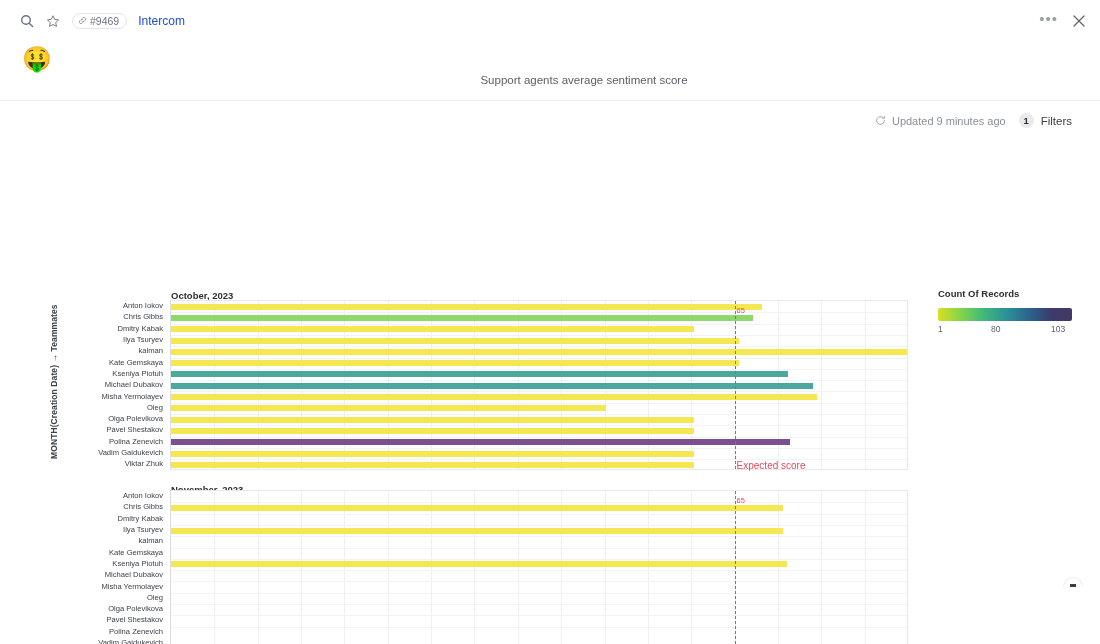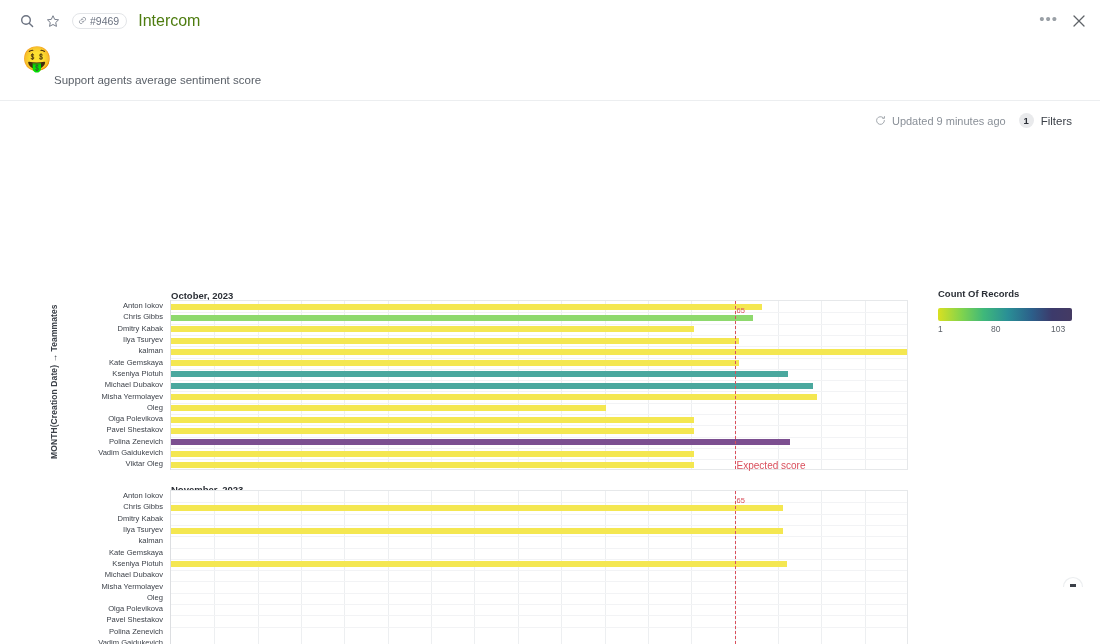--- a/index.html
+++ b/index.html
@@ -24,38 +24,38 @@
   .tb-icon svg{display:block;}
   .idchip{
     display:inline-flex;align-items:center;gap:3px;
     border:1px solid #e3e5e8;border-radius:9px;
     padding:1px 7px 1px 5px;margin-left:6px;
     font-size:10.5px;color:#6b7280;background:#fff;
     white-space:nowrap;
   }
   .idchip svg{display:block;opacity:.75;}
   .tb-app{
-    margin-left:11px;font-size:16px;color:#4d7c0f;white-space:nowrap;
+    margin-left:11px;font-size:12px;color:#1d4ed8;white-space:nowrap;
   }
   .tb-right{margin-left:auto;display:flex;align-items:center;gap:14px;}
   .dots{font-size:15px;color:#9aa0a6;letter-spacing:1px;line-height:1;
         padding-bottom:5px;cursor:pointer;}
   .xbtn{color:#5f6368;display:flex;align-items:center;cursor:pointer;}
 
   
   .titleblock{padding:6px 0 14px 22px;border-bottom:1px solid #eceef0;}
   .title-row{display:flex;align-items:center;gap:11px;}
   .emoji{font-size:24px;line-height:1;}
   .page-title{
     font-size:27px;font-weight:700;letter-spacing:-.4px;color:#16191d;
     line-height:1.15;
   }
   .subtitle{
-    margin-left:32px;margin-top:3px;
-    font-size:11.5px;color:#5b6169;font-weight:400;
+    margin-left:46px;margin-top:3px;
+    font-size:11.5px;color:#5b6169;font-weight:400;text-align:center;
   }
 
   
   .metarow{
     display:flex;align-items:center;justify-content:flex-end;
     gap:13px;padding:12px 28px 0 0;
   }
   .updated{
     display:flex;align-items:center;gap:6px;
     font-size:11px;color:#8a9098;
@@ -225,21 +225,21 @@
         <div class="cat" style="height: 11.3px;">kalman</div>
         <div class="cat" style="height: 11.3px;">Kate Gemskaya</div>
         <div class="cat" style="height: 11.3px;">Kseniya Piotuh</div>
         <div class="cat" style="height: 11.3px;">Michael Dubakov</div>
         <div class="cat" style="height: 11.3px;">Misha Yermolayev</div>
         <div class="cat" style="height: 11.3px;">Oleg</div>
         <div class="cat" style="height: 11.3px;">Olga Polevikova</div>
         <div class="cat" style="height: 11.3px;">Pavel Shestakov</div>
         <div class="cat" style="height: 11.3px;">Polina Zenevich</div>
         <div class="cat" style="height: 11.3px;">Vadim Gaidukevich</div>
-        <div class="cat" style="height: 11.3px;">Viktar Oleg</div>
+        <div class="cat" style="height: 11.3px;">Viktar Zhuk</div>
       </div>
       <div class="plot" style="left: 171px; top: 172px; width: 737px; height: 169.5px;">
         <div class="vgrid" style="left: 43.3529px;"></div>
         <div class="vgrid" style="left: 86.7059px;"></div>
         <div class="vgrid" style="left: 130.059px;"></div>
         <div class="vgrid" style="left: 173.412px;"></div>
         <div class="vgrid" style="left: 216.765px;"></div>
         <div class="vgrid" style="left: 260.118px;"></div>
         <div class="vgrid" style="left: 303.471px;"></div>
         <div class="vgrid" style="left: 346.824px;"></div>

